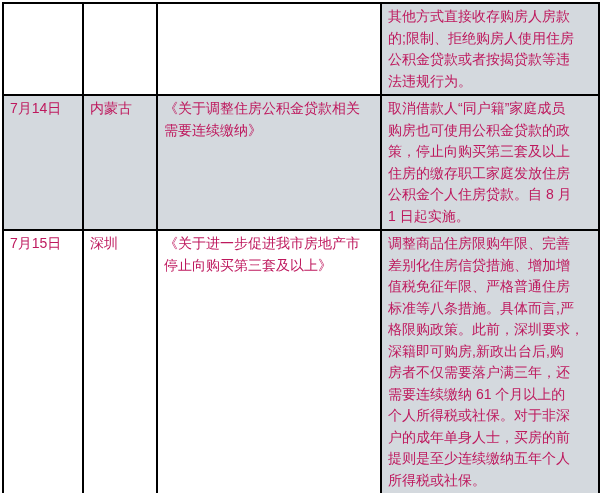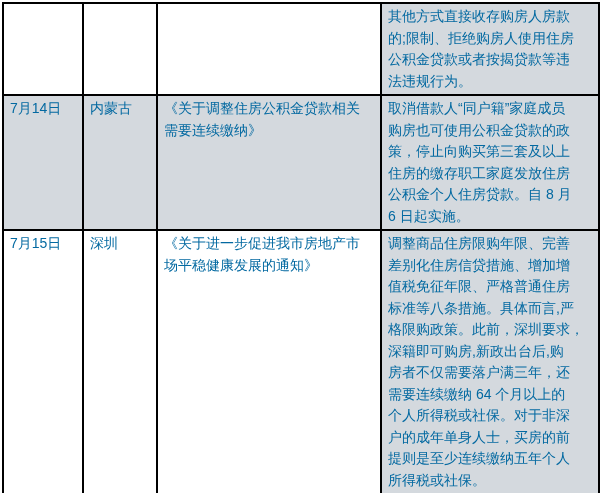--- a/index.html
+++ b/index.html
@@ -19,21 +19,21 @@
     border-collapse: collapse;
     table-layout: fixed;
   }
   td {
     border: 2px solid #000000;
     vertical-align: top;
     box-sizing: border-box;
     padding: 2px 3px 2px 6px;
     font-size: 14px;
     line-height: 21.5px;
-    color: #0369a1;
+    color: #be185d;
     white-space: pre-line;
     overflow: hidden;
     background: #ffffff;
   }
   td.shaded { background: #d4d9de; }
   tr.row-1 td { height: 90px; }
   tr.row-2 td { height: 132px; }
   tr.row-3 td { height: 262px; }
 </style>
 </head>
@@ -60,35 +60,35 @@
       <tr class="row-2">
         <td class="shaded">7月14日</td>
         <td class="shaded">内蒙古</td>
         <td class="shaded">《关于调整住房公积金贷款相关
 需要连续缴纳》</td>
         <td class="shaded">取消借款人“同户籍”家庭成员
 购房也可使用公积金贷款的政
 策，停止向购买第三套及以上
 住房的缴存职工家庭发放住房
 公积金个人住房贷款。自 8 月
-6 日起实施。</td>
+1 日起实施。</td>
       </tr>
       <tr class="row-3">
         <td>7月15日</td>
         <td>深圳</td>
         <td>《关于进一步促进我市房地产市
-场平稳健康发展的通知》</td>
+停止向购买第三套及以上》</td>
         <td class="shaded">调整商品住房限购年限、完善
 差别化住房信贷措施、增加增
 值税免征年限、严格普通住房
 标准等八条措施。具体而言,严
 格限购政策。此前，深圳要求，
 深籍即可购房,新政出台后,购
 房者不仅需要落户满三年，还
-需要连续缴纳 64 个月以上的
+需要连续缴纳 61 个月以上的
 个人所得税或社保。对于非深
 户的成年单身人士，买房的前
 提则是至少连续缴纳五年个人
 所得税或社保。</td>
       </tr>
     </tbody>
   </table>
 </div>
 
 </body></html>

